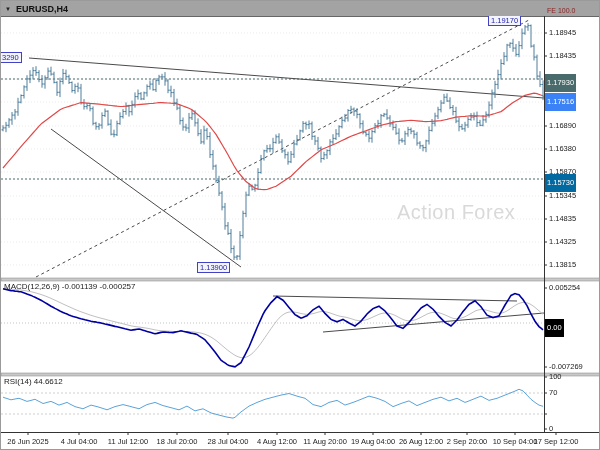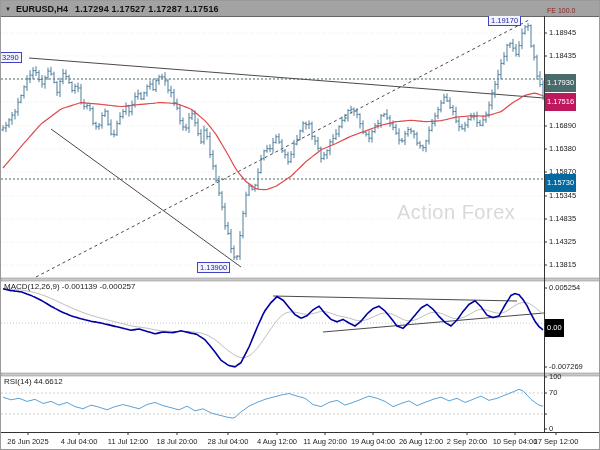--- a/index.html
+++ b/index.html
@@ -25,21 +25,20 @@
   #macd-label { left:3px; top:281px; }
   #rsi-label  { left:3px; top:376px; }
 </style>
 </head>
 <body>
 
 <div class="win">
   <div class="titlebar">
     <span class="dd-icon">▼</span>
     <span class="sym">EURUSD,H4</span>
-    <span class="ohlc">1.17294 1.17527 1.17287 1.17516</span>
   </div>
 
   <div class="chart">
     <div class="watermark">Action Forex</div>
     <svg id="cv" class="canvas" width="600" height="450">
         <line x1="0" y1="32" x2="543" y2="32" stroke="#ebebeb" stroke-dasharray="1,2"></line>
         <line x1="0" y1="55" x2="543" y2="55" stroke="#ebebeb" stroke-dasharray="1,2"></line>
         <line x1="0" y1="78" x2="543" y2="78" stroke="#ebebeb" stroke-dasharray="1,2"></line>
         <line x1="0" y1="101" x2="543" y2="101" stroke="#ebebeb" stroke-dasharray="1,2"></line>
         <line x1="0" y1="125" x2="543" y2="125" stroke="#ebebeb" stroke-dasharray="1,2"></line>
@@ -122,21 +121,21 @@
         <div class="axis-label" style="top: 27px;">1.18945</div>
         <div class="axis-label" style="top: 50px;">1.18435</div>
         <div class="axis-label" style="top: 120px;">1.16890</div>
         <div class="axis-label" style="top: 143px;">1.16380</div>
         <div class="axis-label" style="top: 166px;">1.15870</div>
         <div class="axis-label" style="top: 190px;">1.15345</div>
         <div class="axis-label" style="top: 213px;">1.14835</div>
         <div class="axis-label" style="top: 236px;">1.14325</div>
         <div class="axis-label" style="top: 259px;">1.13815</div>
         <div class="badge" style="top: 72.5px; background: rgb(74, 107, 107);">1.17930</div>
-        <div class="badge" style="top: 91.5px; background: #be185d;">1.17516</div>
+        <div class="badge" style="top: 91.5px; background: #3b82f6;">1.17516</div>
         <div class="badge" style="top: 172.5px; background: #0369a1;">1.15730</div>
         <div class="axis-label" style="top: 282px;">0.005254</div>
         <div class="axis-label" style="top: 361px;">-0.007269</div>
         <div class="badge" style="top: 317.5px; background: rgb(0, 0, 0);">0.00</div>
         <div class="axis-label" style="top: 371px;">100</div>
         <div class="axis-label" style="top: 387px;">70</div>
         <div class="axis-label" style="top: 408px; margin-top: 44px;">30</div>
         <div class="axis-label" style="top: 423px;">0</div>
       </div>
     <div id="taxis">

